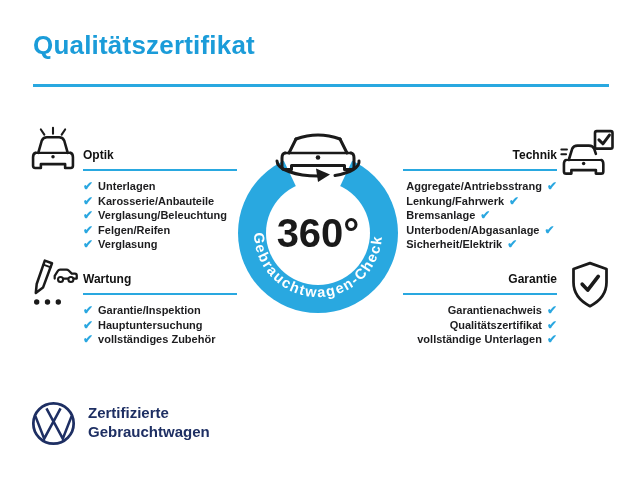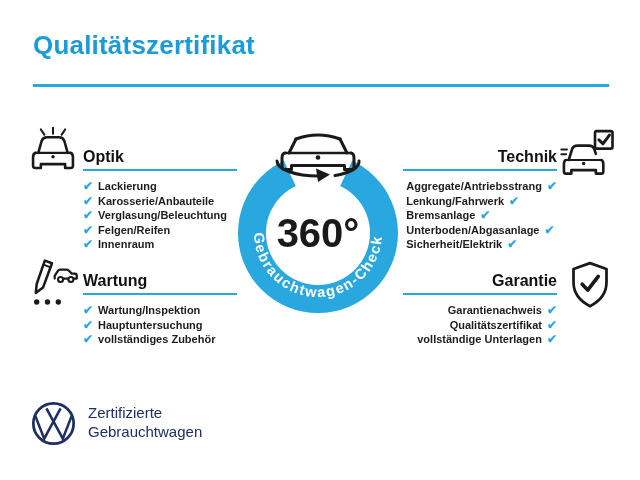--- a/index.html
+++ b/index.html
@@ -5,21 +5,21 @@
   html,body{margin:0;padding:0;background:#fff;}
   .stage{position:relative;width:640px;height:480px;background:#ffffff;overflow:hidden;
          font-family:"Liberation Sans",sans-serif;color:#1a1a1a;}
 
   
   .title{position:absolute;left:33px;top:30px;font-size:26px;font-weight:bold;
          color:#1b9cd9;letter-spacing:.2px;}
   .title-rule{position:absolute;left:33px;top:84px;width:576px;height:3px;background:#29a8e0;}
 
   
-  .heading{position:absolute;font-size:16px;font-weight:bold;color:#111;}
+  .heading{position:absolute;font-size:12px;font-weight:bold;color:#111;}
   .h-optik{left:83px;top:148px;}
   .h-technik{right:83px;top:148px;text-align:right;}
   .h-wartung{left:83px;top:272px;}
   .h-garantie{right:83px;top:272px;text-align:left;}
   .rule{position:absolute;width:154px;height:2px;background:#29a8e0;}
   .r-optik{left:83px;top:169px;}
   .r-technik{right:83px;top:169px;}
   .r-wartung{left:83px;top:293px;}
   .r-garantie{right:83px;top:293px;}
 
@@ -41,21 +41,21 @@
   .i-technik{right:24px;top:127px;}
   .i-garantie{right:28px;top:260px;}
   .icon svg{display:block;}
   .ink{stroke:#1a1a1a;fill:none;stroke-linecap:round;stroke-linejoin:round;}
 
   
   .center-graphic{position:absolute;left:218px;top:112px;width:200px;height:215px;}
 
   
   .footer-logo{position:absolute;left:30px;top:400px;}
-  .footer-text{position:absolute;left:88px;top:403px;font-size:15px;font-weight:normal;
+  .footer-text{position:absolute;left:88px;top:403px;font-size:15px;font-weight:bold;
                color:#1e2f63;line-height:19px;}
 </style>
 </head>
 <body>
 
 <div class="stage">
 
   <div class="title">Qualitätszertifikat</div>
   <div class="title-rule"></div>
 
@@ -110,37 +110,37 @@
 
   <div class="heading h-wartung">Wartung</div>
   <div class="rule r-wartung"></div>
 
   <div class="heading h-garantie">Garantie</div>
   <div class="rule r-garantie"></div>
 
   <div class="list l-optik">
     <div class="row">
         <span class="check">✔</span>
-        <span>Lackierung</span>
+        <span>Unterlagen</span>
       </div>
     <div class="row">
         <span class="check">✔</span>
         <span>Karosserie/Anbauteile</span>
       </div>
     <div class="row">
         <span class="check">✔</span>
         <span>Verglasung/Beleuchtung</span>
       </div>
     <div class="row">
         <span class="check">✔</span>
         <span>Felgen/Reifen</span>
       </div>
     <div class="row">
         <span class="check">✔</span>
-        <span>Innenraum</span>
+        <span>Verglasung</span>
       </div>
   </div>
 
   <div class="list l-technik">
     <div class="row">
         <span>Aggregate/Antriebsstrang</span>
         <span class="check">✔</span>
       </div>
     <div class="row">
         <span>Lenkung/Fahrwerk</span>
@@ -156,21 +156,21 @@
       </div>
     <div class="row">
         <span>Sicherheit/Elektrik</span>
         <span class="check">✔</span>
       </div>
   </div>
 
   <div class="list l-wartung">
     <div class="row">
         <span class="check">✔</span>
-        <span>Wartung/Inspektion</span>
+        <span>Garantie/Inspektion</span>
       </div>
     <div class="row">
         <span class="check">✔</span>
         <span>Hauptuntersuchung</span>
       </div>
     <div class="row">
         <span class="check">✔</span>
         <span>vollständiges Zubehör</span>
       </div>
   </div>

